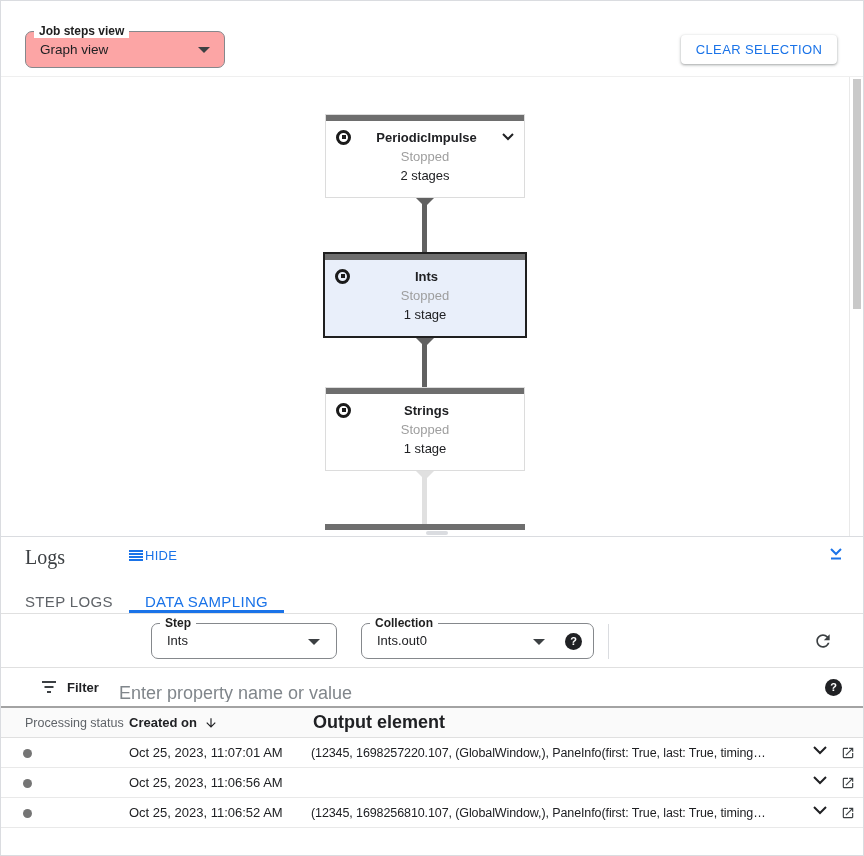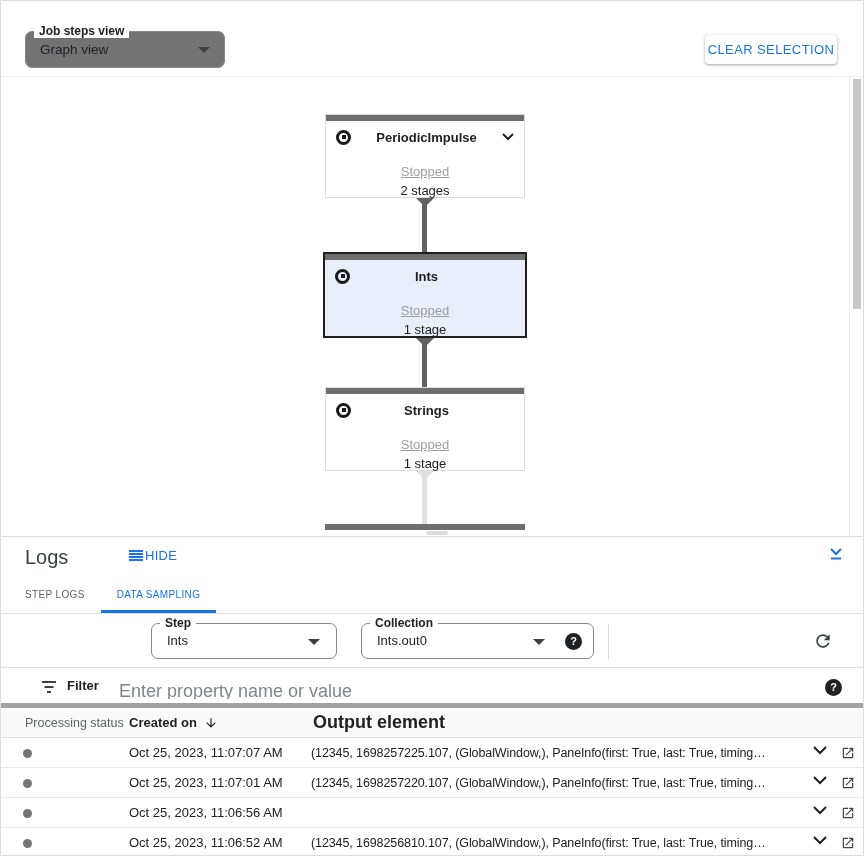--- a/index.html
+++ b/index.html
@@ -7,27 +7,27 @@
     --placeholder:#80868b; --border:#e0e0e0; --node-strip:#6e6e6e;
     --edge-dark:#616161; --edge-light:#e0e0e0; --selected-node-bg:#e9effa;
     --selected-node-border:#1f1f1f; --status-dot:#757575;
   }
   *{box-sizing:border-box;margin:0;padding:0;}
   body{font-family:"Liberation Sans",sans-serif;background:#fff;color:var(--text-primary);}
   .screen{position:relative;width:864px;height:856px;background:#fff;border:1px solid #dadce0;overflow:hidden;}
 
   
   .jobsteps-select{position:absolute;left:24px;top:30px;width:200px;height:37px;
-    border:1px solid #85888c;border-radius:7px;background:#737373;cursor:pointer;}
+    border:1px solid #85888c;border-radius:7px;background:#fca5a5;cursor:pointer;}
   .float-label{position:absolute;top:-8px;left:8px;background:#fff;padding:0 5px;
     font-size:12px;font-weight:700;color:#1f1f1f;line-height:14px;white-space:nowrap;}
   .select-value{position:absolute;left:14px;top:0;line-height:35px;font-size:13.5px;color:var(--text-primary);}
   .dd-arrow{position:absolute;right:14px;top:15px;width:0;height:0;
     border-left:6px solid transparent;border-right:6px solid transparent;border-top:6px solid #3c4043;}
-  .clear-btn{position:absolute;right:26px;top:34px;width:132px;height:29px;background:#fff;border:none;
+  .clear-btn{position:absolute;right:26px;top:34px;width:156px;height:29px;background:#fff;border:none;
     border-radius:4px;box-shadow:0 1px 2px rgba(60,64,67,.3),0 1px 3px 1px rgba(60,64,67,.15);
     color:var(--accent);font-family:inherit;font-size:13px;font-weight:500;letter-spacing:.4px;cursor:pointer;}
   .toolbar-divider{position:absolute;left:0;right:0;top:75px;height:1px;background:#efefef;}
   .track-line{position:absolute;right:13px;top:76px;height:459px;width:1px;background:#e9e9e9;}
   .vscroll{position:absolute;right:2px;top:78px;width:8px;height:230px;background:#c9c9c9;cursor:pointer;}
 
   
   .edge-stem{position:absolute;left:421px;width:5px;background:var(--edge-dark);}
   .edge-arrow{position:absolute;left:415px;width:0;height:0;border-left:9px solid transparent;
     border-right:9px solid transparent;border-top:9px solid var(--edge-dark);}
@@ -38,55 +38,55 @@
   .node.selected{left:322px;width:204px;height:86px;background:var(--selected-node-bg);
     border:2px solid var(--selected-node-border);}
   .node-strip{height:6px;width:100%;background:var(--node-strip);}
   .node-row{display:flex;align-items:center;padding:0 10px;margin-top:7px;height:18px;}
   .stop-icon{width:15px;height:15px;border:3px solid #1b1b1b;border-radius:50%;position:relative;flex:0 0 15px;}
   .stop-icon::after{content:"";position:absolute;left:50%;top:50%;width:4px;height:4px;
     margin:-2px 0 0 -2px;background:#1b1b1b;}
   .node-title{flex:1;text-align:center;font-size:13px;font-weight:700;color:var(--text-primary);}
   .node-chevron{flex:0 0 12px;display:flex;cursor:pointer;}
   .node-spacer{flex:0 0 12px;}
-  .node-status{text-align:center;font-size:13px;color:#9e9e9e;margin-top:18px;text-decoration:underline;}
+  .node-status{text-align:center;font-size:13px;color:#9e9e9e;margin-top:3px;}
   .node-stages{text-align:center;font-size:13px;color:var(--text-primary);margin-top:4px;}
   .hidden-node-strip{position:absolute;left:324px;top:523px;width:200px;height:6px;background:var(--node-strip);}
   .drag-pill{position:absolute;left:425px;top:530px;width:22px;height:4px;background:#dadce0;border-radius:2px;}
 
   
   .logs{position:absolute;left:0;right:0;top:535px;bottom:0;background:#fff;border-top:1px solid #dadce0;}
   .logs-header{position:relative;height:42px;}
-  .logs-title{position:absolute;left:24px;top:9px;font-size:20px;color:#3c4043;}
+  .logs-title{position:absolute;left:24px;top:9px;font-size:20px;color:#3c4043;font-family:Liberation Serif, serif;}
   .hide-btn{position:absolute;left:128px;top:11px;display:flex;align-items:center;gap:2px;
     color:var(--accent);font-size:13px;font-weight:500;letter-spacing:.25px;cursor:pointer;}
   .collapse-btn{position:absolute;right:19px;top:9px;color:var(--accent);cursor:pointer;}
   .tabs{height:35px;border-bottom:1px solid var(--border);display:flex;padding-left:8px;}
-  .tab{padding:0 16px;display:flex;align-items:center;font-size:10px;font-weight:500;letter-spacing:.35px;
+  .tab{padding:0 16px;display:flex;align-items:flex-end;font-size:15px;font-weight:500;letter-spacing:.35px;
     color:var(--text-secondary);border-bottom:3px solid transparent;cursor:pointer;}
   .tab.active{color:var(--accent);border-bottom-color:var(--accent);}
 
   .controls{position:relative;height:54px;border-bottom:1px solid var(--border);}
   .showing{position:absolute;left:24px;top:0;bottom:0;display:flex;align-items:center;
     font-size:13px;color:var(--text-secondary);}
   .ctl-select{position:absolute;top:9px;height:36px;border:1px solid #85888c;border-radius:7px;
     background:#fff;cursor:pointer;}
   .ctl-select .select-value{left:15px;line-height:34px;font-size:13px;}
   .ctl-select .dd-arrow{top:15px;}
   .step-select{left:150px;width:186px;}
   .step-select .dd-arrow{right:16px;}
   .collection-select{left:360px;width:233px;}
   .collection-select .dd-arrow{right:48px;}
   .help-circle{width:17px;height:17px;border-radius:50%;background:#202124;color:#fff;
     font-size:11px;font-weight:700;text-align:center;line-height:17px;cursor:pointer;}
   .collection-help{position:absolute;right:11px;top:9px;}
   .v-divider{position:absolute;left:607px;top:10px;width:1px;height:35px;background:#dadce0;}
   .refresh-btn{position:absolute;right:30px;top:17px;color:#3c4043;cursor:pointer;display:flex;}
 
-  .filter-row{position:relative;height:40px;border-bottom:5px solid #a3a3a3;display:flex;align-items:center;}
+  .filter-row{position:relative;height:40px;border-bottom:2px solid #a3a3a3;display:flex;align-items:center;}
   .filter-icon{position:absolute;left:40px;top:12px;color:#3c4043;display:flex;}
   .filter-label{position:absolute;left:66px;font-size:13px;font-weight:700;color:var(--text-primary);
     top:0;bottom:0;display:flex;align-items:center;}
   .filter-input{position:absolute;left:118px;right:60px;top:4px;bottom:4px;border:none;outline:none;
     font-family:inherit;font-size:18px;color:var(--text-primary);background:transparent;margin-top:12px;}
   .filter-input::placeholder{color:var(--placeholder);opacity:1;}
   .filter-help{position:absolute;right:21px;top:11px;}
 
   .thead{position:relative;height:30px;background:#fafafa;border-bottom:1px solid var(--border);padding-left:24px;}
   .th{position:absolute;top:0;bottom:0;display:flex;align-items:center;}
@@ -244,35 +244,20 @@
           <svg width="14" height="14" viewBox="0 0 24 24">
               <path fill="#202124" d="M20 12l-1.41-1.41L13 16.17V4h-2v12.17l-5.58-5.59L4 12l8 8 8-8z"></path>
             </svg>
         </span>
       </span>
       <span class="th th-output">Output element</span>
     </div>
 
     <div class="trow">
       <span class="status-dot"></span>
-      <span class="cell-created">Oct 25, 2023, 11:07:07 AM</span>
-      <span class="cell-output">(12345, 1698257225.107, (GlobalWindow,), PaneInfo(first: True, last: True, timing…</span>
-      <span class="row-chevron">
-          <svg width="14" height="9" viewBox="0 0 14 9">
-            <polyline points="1,1 7,7 13,1" fill="none" stroke="currentColor" stroke-width="2"></polyline>
-          </svg>
-        </span>
-      <span class="row-open">
-          <svg width="14" height="14" viewBox="0 0 24 24">
-            <path fill="currentColor" d="M19 19H5V5h7V3H5a2 2 0 0 0-2 2v14a2 2 0 0 0 2 2h14c1.1 0 2-.9 2-2v-7h-2v7zM14 3v2h3.59l-9.83 9.83 1.41 1.41L19 6.41V10h2V3h-7z"></path>
-          </svg>
-        </span>
-    </div>
-    <div class="trow">
-      <span class="status-dot"></span>
       <span class="cell-created">Oct 25, 2023, 11:07:01 AM</span>
       <span class="cell-output">(12345, 1698257220.107, (GlobalWindow,), PaneInfo(first: True, last: True, timing…</span>
       <span class="row-chevron">
           <svg width="14" height="9" viewBox="0 0 14 9">
             <polyline points="1,1 7,7 13,1" fill="none" stroke="currentColor" stroke-width="2"></polyline>
           </svg>
         </span>
       <span class="row-open">
           <svg width="14" height="14" viewBox="0 0 24 24">
             <path fill="currentColor" d="M19 19H5V5h7V3H5a2 2 0 0 0-2 2v14a2 2 0 0 0 2 2h14c1.1 0 2-.9 2-2v-7h-2v7zM14 3v2h3.59l-9.83 9.83 1.41 1.41L19 6.41V10h2V3h-7z"></path>

